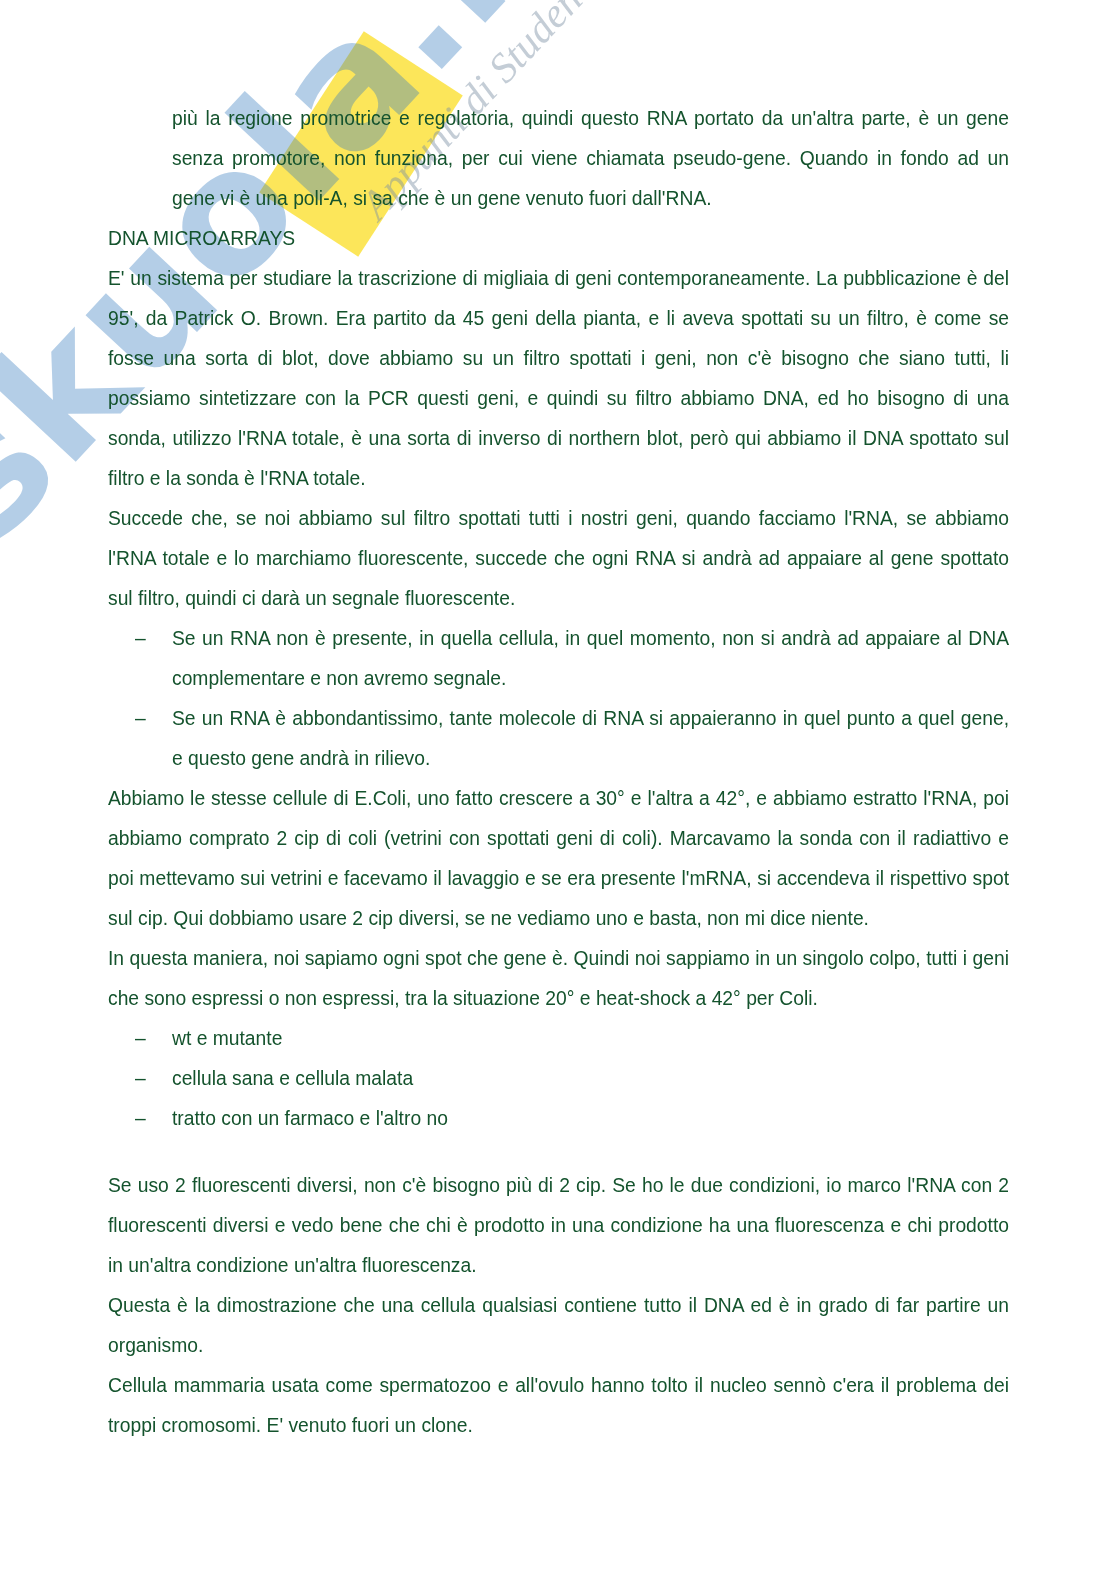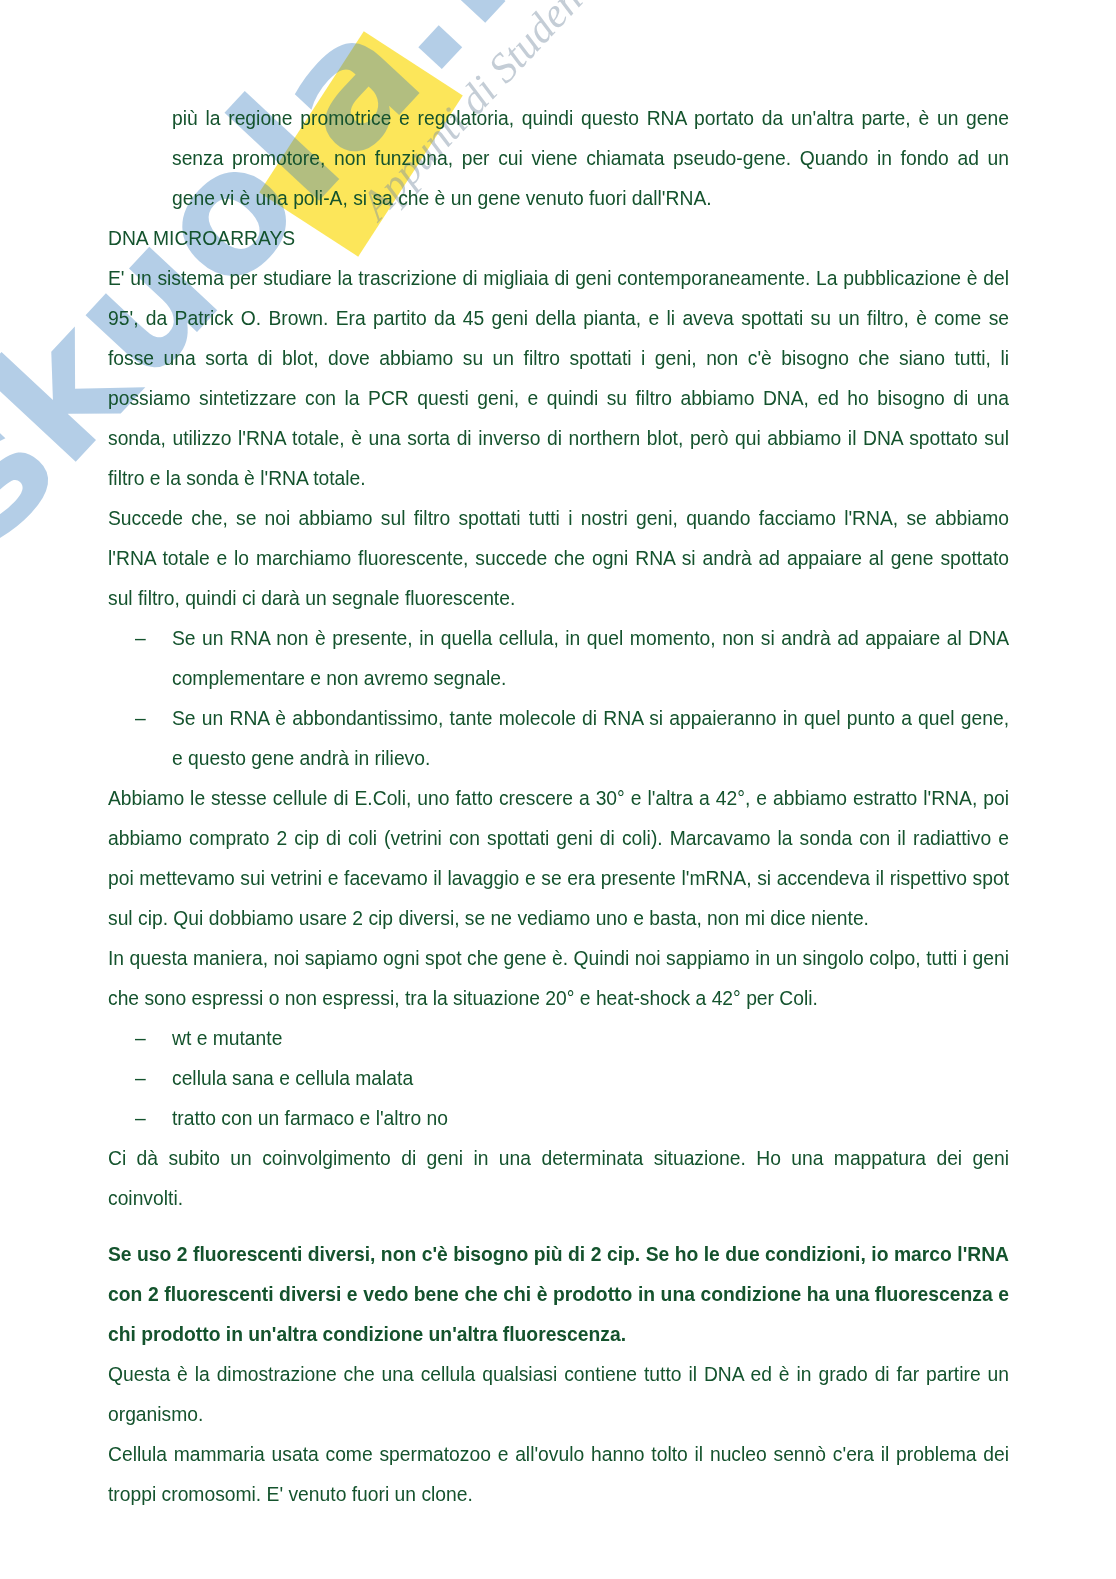--- a/index.html
+++ b/index.html
@@ -53,21 +53,21 @@
     left: 108px; top: 99px;
     width: 901px;
     z-index: 1;
     font-size: 19.3px;
     line-height: 40px;
     color: #14532d;
     text-align: justify;
   }
   .para { margin: 0; }
   .para-indent { margin-left: 64px; }
-  .gap-top { margin-top: 16px; font-weight: bold; }
+  .gap-top { margin-top: 27px; }
   .heading { margin: 0; font-size: 19.3px; font-weight: normal; text-align: left; }
 
   .bullet-row { display: flex; align-items: flex-start; }
   .bullet-dash {
     flex: 0 0 64px;
     padding-left: 27px;
     box-sizing: border-box;
     text-align: left;
   }
   .bullet-text { flex: 1; text-align: justify; }
@@ -119,21 +119,20 @@
       <div class="bullet-row">
         <span class="bullet-dash">–</span>
         <span class="bullet-text">cellula sana e cellula malata</span>
       </div>
       <div class="bullet-row">
         <span class="bullet-dash">–</span>
         <span class="bullet-text">tratto con un farmaco e l'altro no</span>
       </div>
     </div>
 
-    <p class="para">Ci dà subito un coinvolgimento di geni in una determinata situazione. Ho una mappatura dei geni coinvolti.</p>
 
     <p class="para gap-top">Se uso 2 fluorescenti diversi, non c'è bisogno più di 2 cip. Se ho le due condizioni, io marco l'RNA con 2 fluorescenti diversi e vedo bene che chi è prodotto in una condizione ha una fluorescenza e chi prodotto in un'altra condizione un'altra fluorescenza.</p>
 
 
     <p class="para">Questa è la dimostrazione che una cellula qualsiasi contiene tutto il DNA ed è in grado di far partire un organismo.</p>
 
     <p class="para">Cellula mammaria usata come spermatozoo e all'ovulo hanno tolto il nucleo sennò c'era il problema dei troppi cromosomi. E' venuto fuori un clone.</p>
 
   </div>
 </div>

